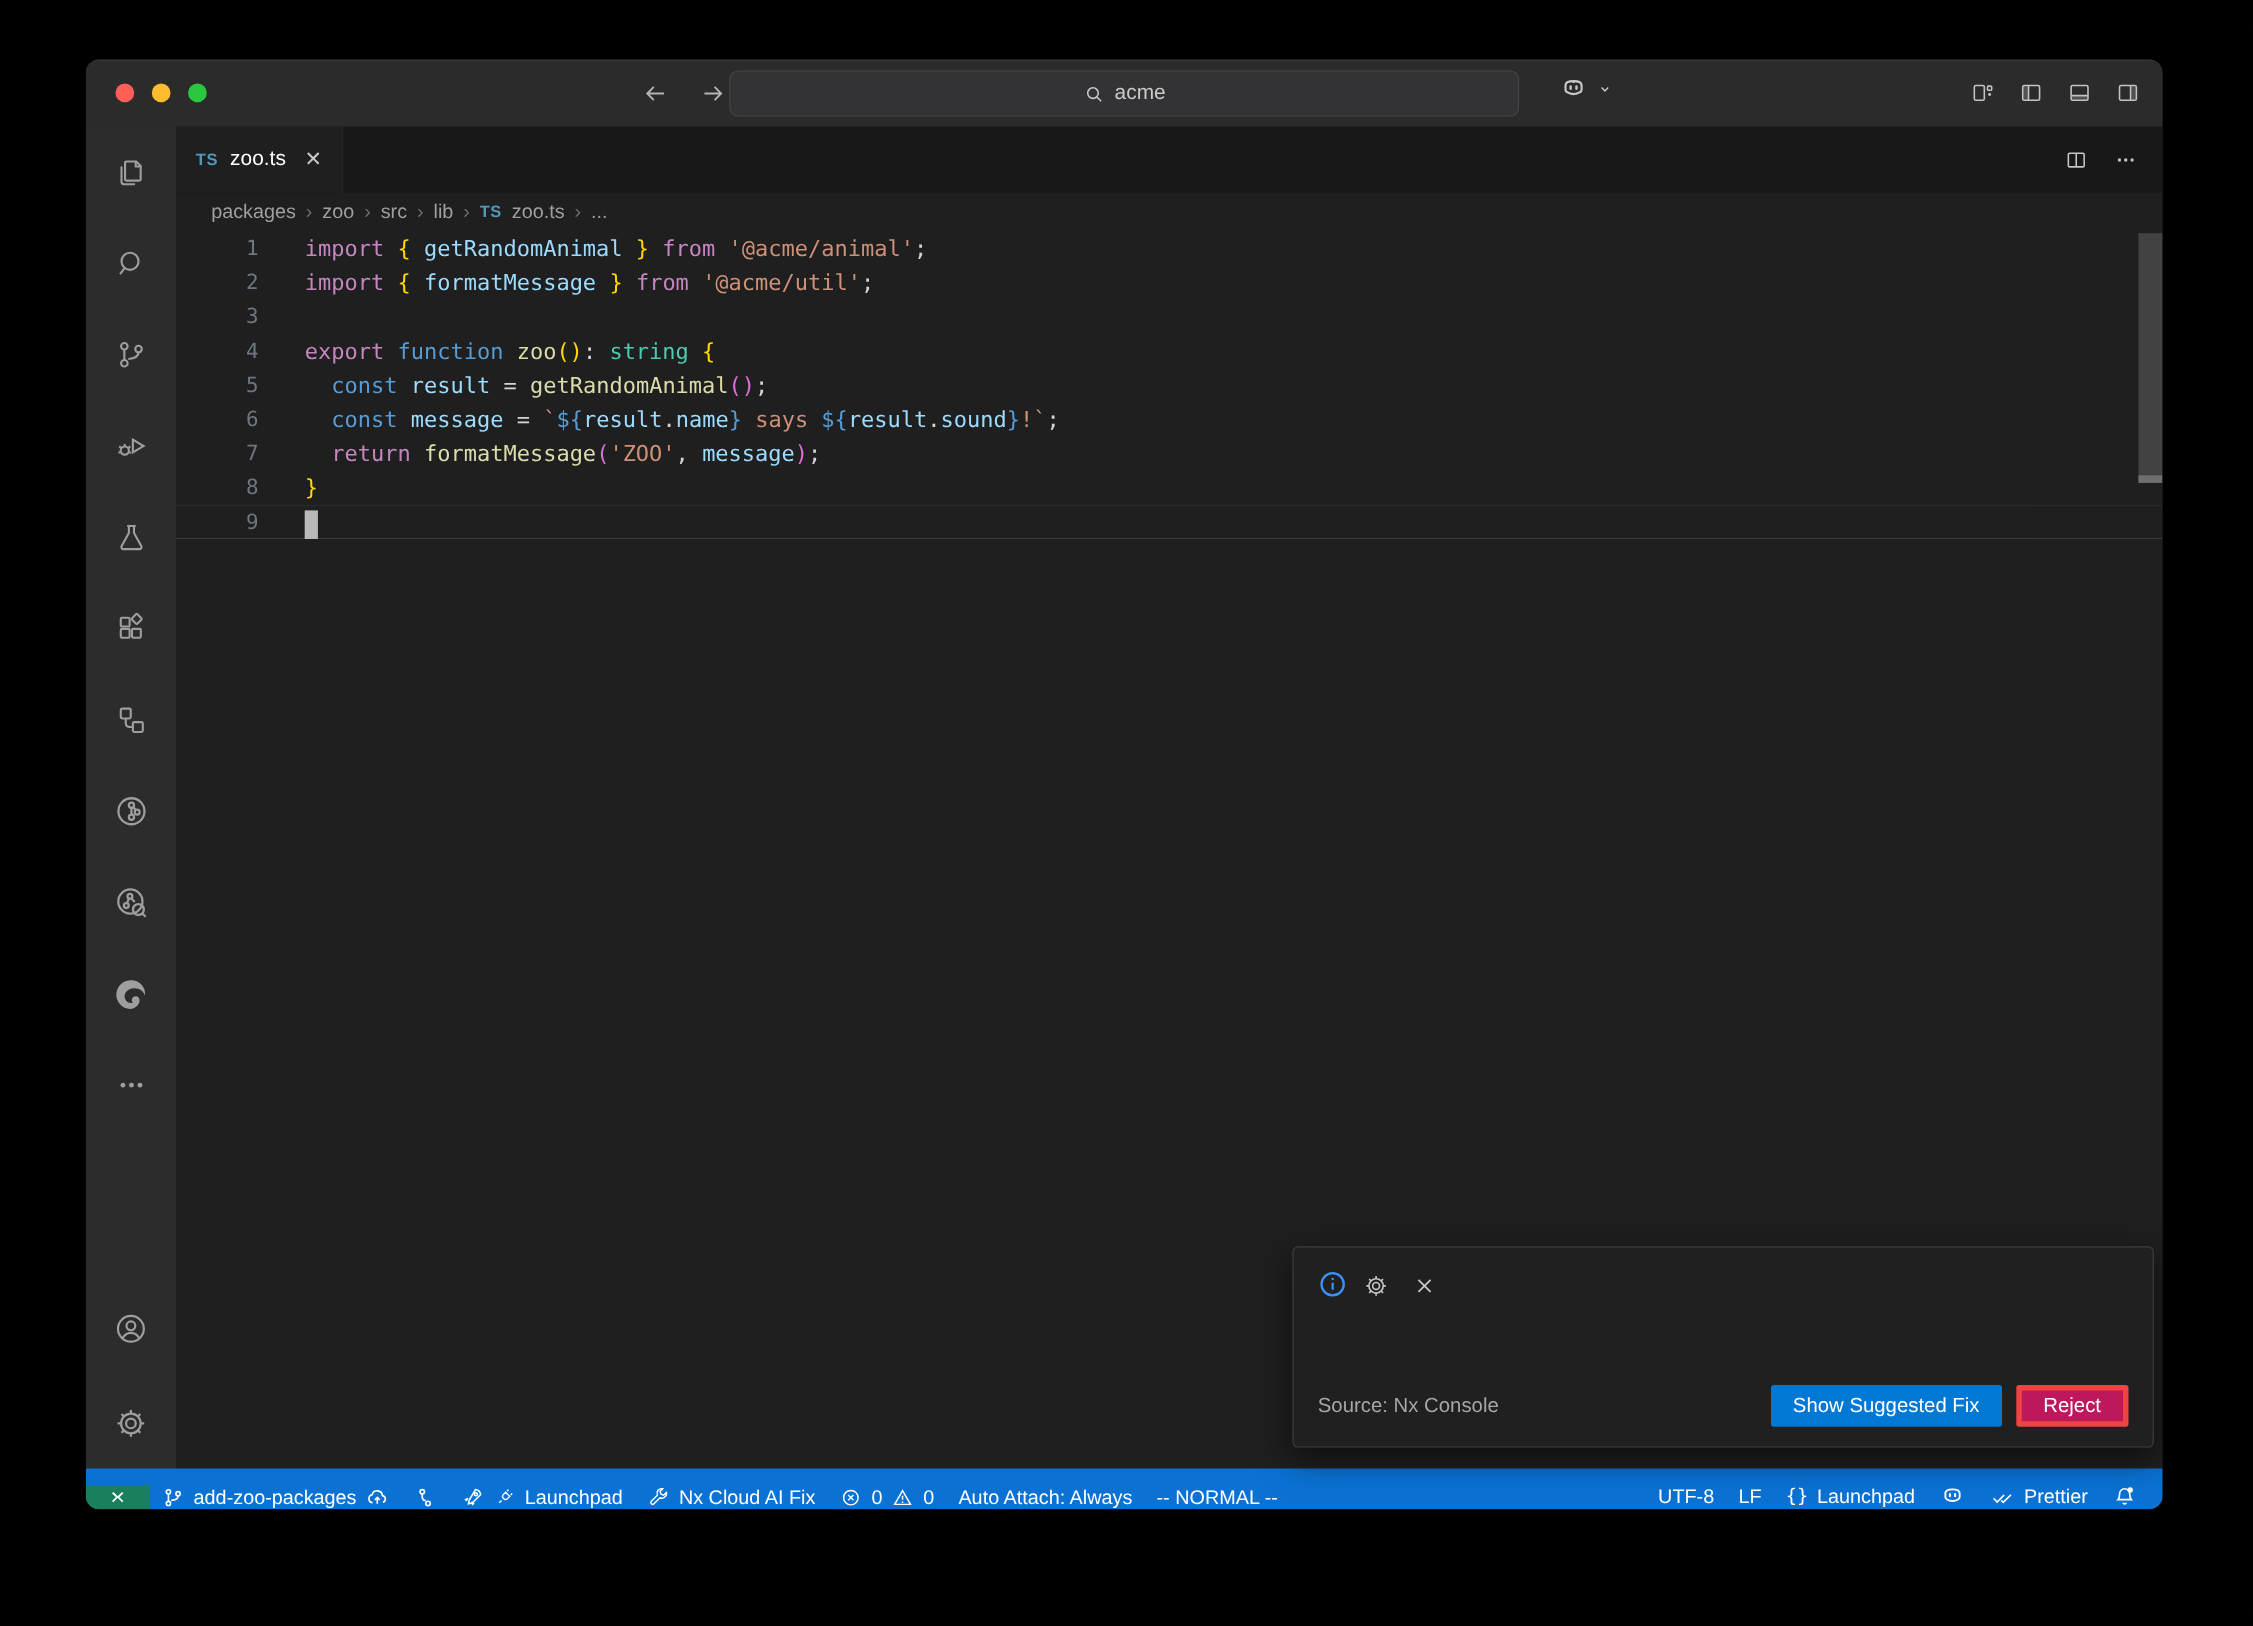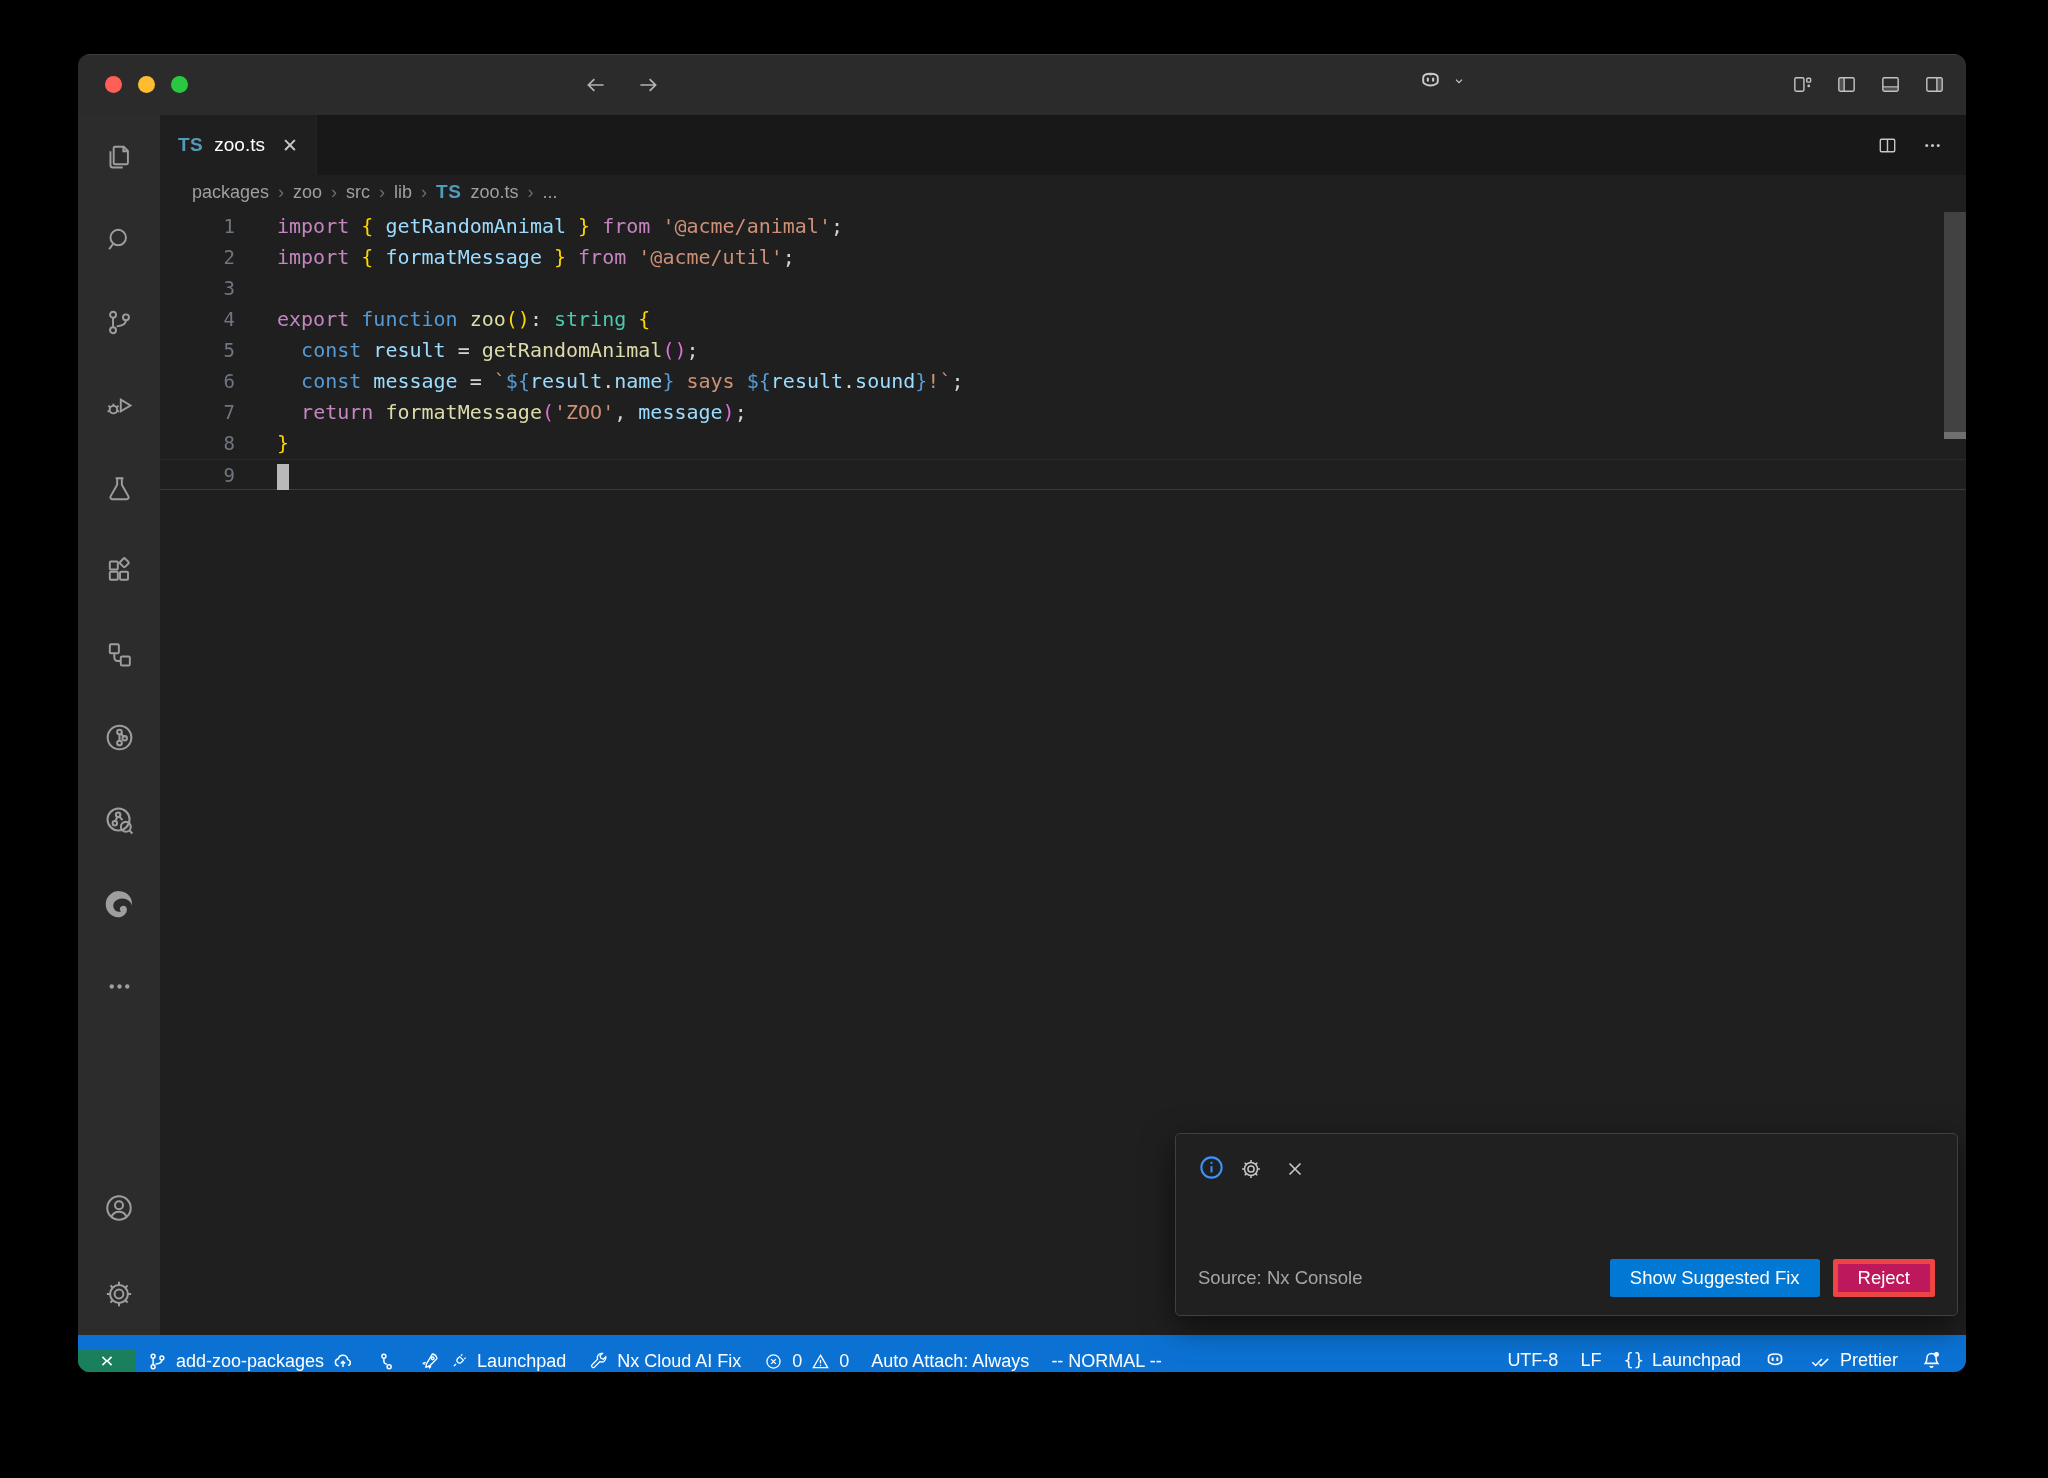--- a/index.html
+++ b/index.html
@@ -28,21 +28,21 @@
   .main { flex:1; display:flex; min-height:0; }
   .activitybar { width:82px; flex:none; background:#2c2c2d; display:flex; flex-direction:column; align-items:stretch; }
   .ab-slot { height:83px; flex:none; display:flex; align-items:center; justify-content:center; color:#9e9e9e; cursor:pointer; }
   .ab-bottom { margin-top:auto; padding-bottom:6px; }
   .content { flex:1; display:flex; flex-direction:column; min-width:0; background:#1f1f1f; }
 
   
   .tabbar { height:60px; flex:none; background:#181818; display:flex; align-items:stretch; }
   .tab { display:flex; align-items:center; gap:11px; padding:0 18px; background:#1f1f1f;
     border-right:1px solid #252526; color:#fff; font-size:19px; }
-  .ts-badge { color:var(--tsblue,#519aba); font-weight:bold; font-size:19px; letter-spacing:.5px; }
+  .ts-badge { color:var(--tsblue,#519aba); font-weight:bold; font-size:15px; letter-spacing:.5px; }
   .tab-close { color:#c8c8c8; font-size:19px; margin-left:6px; line-height:1; }
   .tab-actions { margin-left:auto; display:flex; align-items:center; gap:22px; padding-right:22px; color:#c5c5c5; }
 
   
   .breadcrumbs { height:34px; flex:none; display:flex; align-items:center; gap:9px;
     padding-left:32px; font-size:18px; color:#9f9f9f; }
   .crumb-sep { color:#6d6d6d; }
 
   
   .editor { flex:1; position:relative; overflow:hidden; padding-top:2px;
@@ -98,20 +98,29 @@
       <span class="navbtn">
         <svg viewBox="0 0 24 24" width="26" height="26" fill="none" stroke="currentColor" stroke-width="1.6">
             <path d="M19 12H5.5M10.5 6.5 5 12l5.5 5.5"></path>
           </svg>
       </span>
       <span class="navbtn">
         <svg viewBox="0 0 24 24" width="26" height="26" fill="none" stroke="currentColor" stroke-width="1.6">
             <path d="M5 12h13.5M13.5 6.5 19 12l-5.5 5.5"></path>
           </svg>
       </span>
+    </div>
+    <div class="command-center">
+      <span>
+        <svg viewBox="0 0 24 24" width="21" height="21" fill="none" stroke="currentColor" stroke-width="1.6">
+            <circle cx="11" cy="11" r="5.5"></circle>
+            <path d="M15 15l4.5 4.5"></path>
+          </svg>
+      </span>
+      <span>acme</span>
     </div>
     <div class="copilot-menu">
       <span>
         <svg viewBox="0 0 24 24" width="27" height="27" fill="none" stroke="currentColor" stroke-width="1.7">
           <path d="M5.5 9.5C5.5 7 8 6 12 6s6.5 1 6.5 3.5v3.2c0 .9-.4 1.7-1.2 2.2-1.4.9-3.3 1.6-5.3 1.6s-3.9-.7-5.3-1.6c-.8-.5-1.2-1.3-1.2-2.2z"></path>
           <rect x="8.7" y="9.3" width="1.9" height="3.8" rx=".95" fill="currentColor" stroke="none"></rect>
           <rect x="13.4" y="9.3" width="1.9" height="3.8" rx=".95" fill="currentColor" stroke="none"></rect>
           <path d="M12 6v1.6"></path>
           </svg>
       </span>

